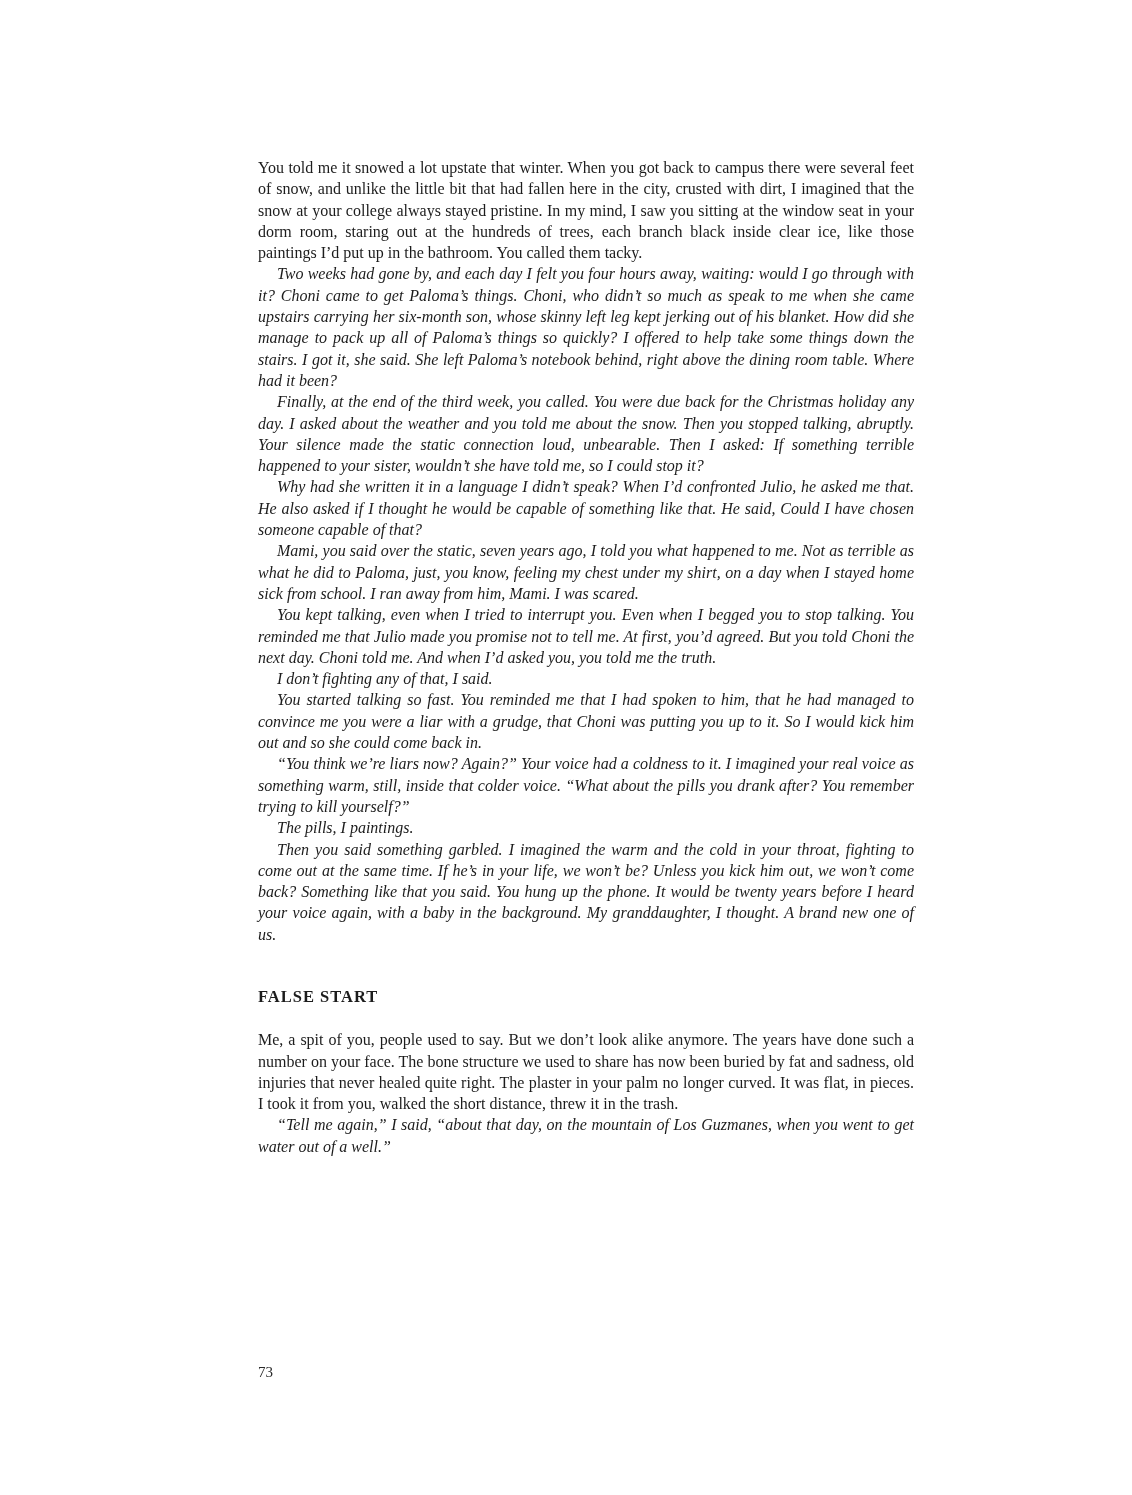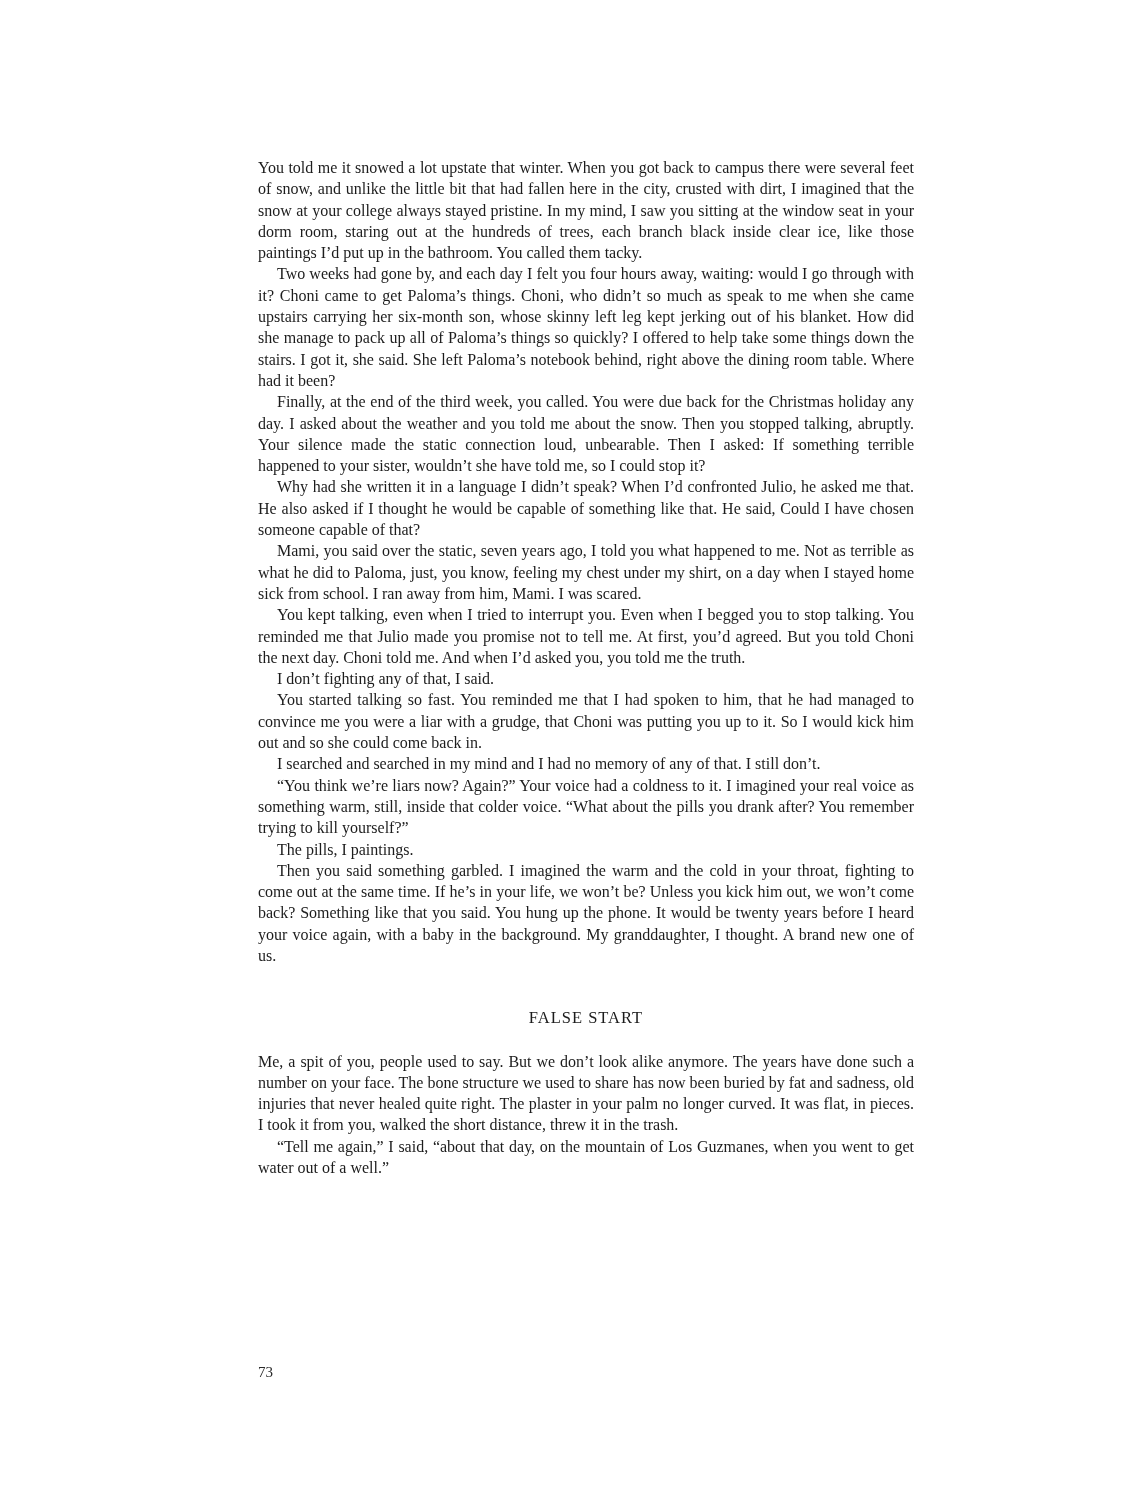--- a/index.html
+++ b/index.html
@@ -26,26 +26,26 @@
     line-height: 21.3px;
     text-align: justify;
     hyphens: auto;
     -webkit-hyphens: auto;
   }
   .text-section { margin: 0; padding: 0; }
   p.para {
     margin: 0;
     padding: 0;
   }
-  p.para.indent { text-indent: 19px; }
+  p.para.indent { text-indent: 19px; font-style: italic; }
   .section-heading {
-    font-weight: normal;
+    font-weight: bold;
     font-size: 16.5px;
     letter-spacing: 1px;
-    text-align: center;
+    text-align: left;
     margin: 41px 0 22px 0;
     line-height: 21.3px;
   }
   .folio {
     position: absolute;
     left: 258px;
     top: 1364px;
     width: 656px;
     font-size: 15px;
     color: #2a2a2a;
@@ -58,21 +58,20 @@
   <main class="text-block" id="sections-root">
       <section class="text-section">
         <p class="para">You told me it snowed a lot upstate that winter. When you got back to campus there were several feet of snow, and unlike the little bit that had fallen here in the city, crusted with dirt, I imagined that the snow at your college always stayed pristine. In my mind, I saw you sitting at the window seat in your dorm room, staring out at the hundreds of trees, each branch black inside clear ice, like those paintings I’d put up in the bathroom. You called them tacky.</p>
         <p class="para indent">Two weeks had gone by, and each day I felt you four hours away, waiting: would I go through with it? Choni came to get Paloma’s things. Choni, who didn’t so much as speak to me when she came upstairs carrying her six-month son, whose skinny left leg kept jerking out of his blanket. How did she manage to pack up all of Paloma’s things so quickly? I offered to help take some things down the stairs. I got it, she said. She left Paloma’s notebook behind, right above the dining room table. Where had it been?</p>
         <p class="para indent">Finally, at the end of the third week, you called. You were due back for the Christmas holiday any day. I asked about the weather and you told me about the snow. Then you stopped talking, abruptly. Your silence made the static connection loud, unbearable. Then I asked: If something terrible happened to your sister, wouldn’t she have told me, so I could stop it?</p>
         <p class="para indent">Why had she written it in a language I didn’t speak? When I’d confronted Julio, he asked me that. He also asked if I thought he would be capable of something like that. He said, Could I have chosen someone capable of that?</p>
         <p class="para indent">Mami, you said over the static, seven years ago, I told you what happened to me. Not as terrible as what he did to Paloma, just, you know, feeling my chest under my shirt, on a day when I stayed home sick from school. I ran away from him, Mami. I was scared.</p>
         <p class="para indent">You kept talking, even when I tried to interrupt you. Even when I begged you to stop talking. You reminded me that Julio made you promise not to tell me. At first, you’d agreed. But you told Choni the next day. Choni told me. And when I’d asked you, you told me the truth.</p>
         <p class="para indent">I don’t fighting any of that, I said.</p>
         <p class="para indent">You started talking so fast. You reminded me that I had spoken to him, that he had managed to convince me you were a liar with a grudge, that Choni was putting you up to it. So I would kick him out and so she could come back in.</p>
-        <p class="para indent">I searched and searched in my mind and I had no memory of any of that. I still don’t.</p>
         <p class="para indent">“You think we’re liars now? Again?” Your voice had a coldness to it. I imagined your real voice as something warm, still, inside that colder voice. “What about the pills you drank after? You remember trying to kill yourself?”</p>
         <p class="para indent">The pills, I paintings.</p>
         <p class="para indent">Then you said something garbled. I imagined the warm and the cold in your throat, fighting to come out at the same time. If he’s in your life, we won’t be? Unless you kick him out, we won’t come back? Something like that you said. You hung up the phone. It would be twenty years before I heard your voice again, with a baby in the background. My granddaughter, I thought. A brand new one of us.</p>
       </section>
       <section class="text-section">
         <h2 class="section-heading">FALSE START</h2>
         <p class="para">Me, a spit of you, people used to say. But we don’t look alike anymore. The years have done such a number on your face. The bone structure we used to share has now been buried by fat and sadness, old injuries that never healed quite right. The plaster in your palm no longer curved. It was flat, in pieces. I took it from you, walked the short distance, threw it in the trash.</p>
         <p class="para indent">“Tell me again,” I said, “about that day, on the mountain of Los Guzmanes, when you went to get water out of a well.”</p>
       </section>
     </main>

